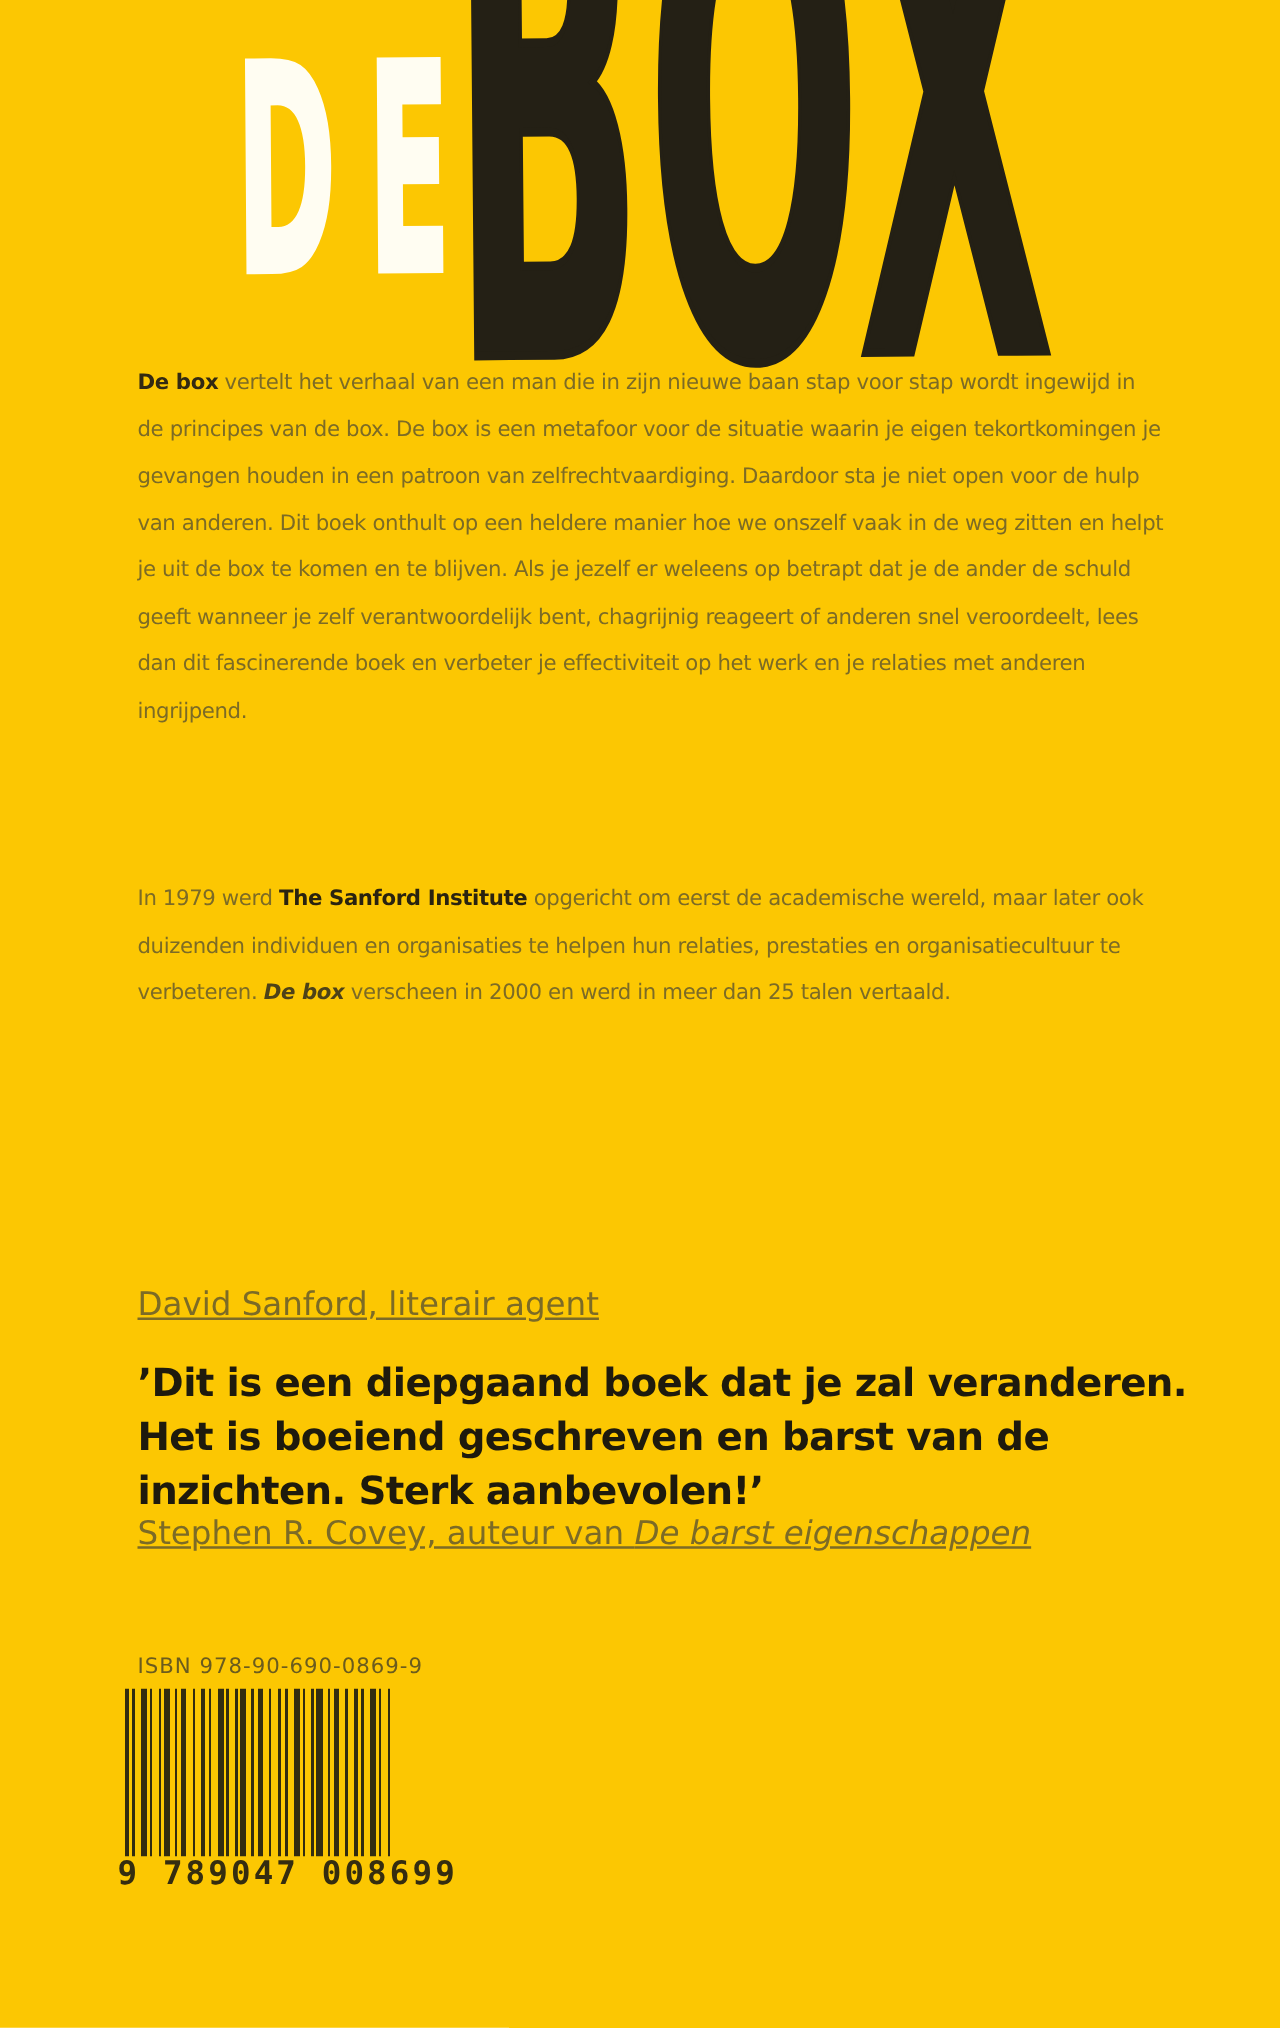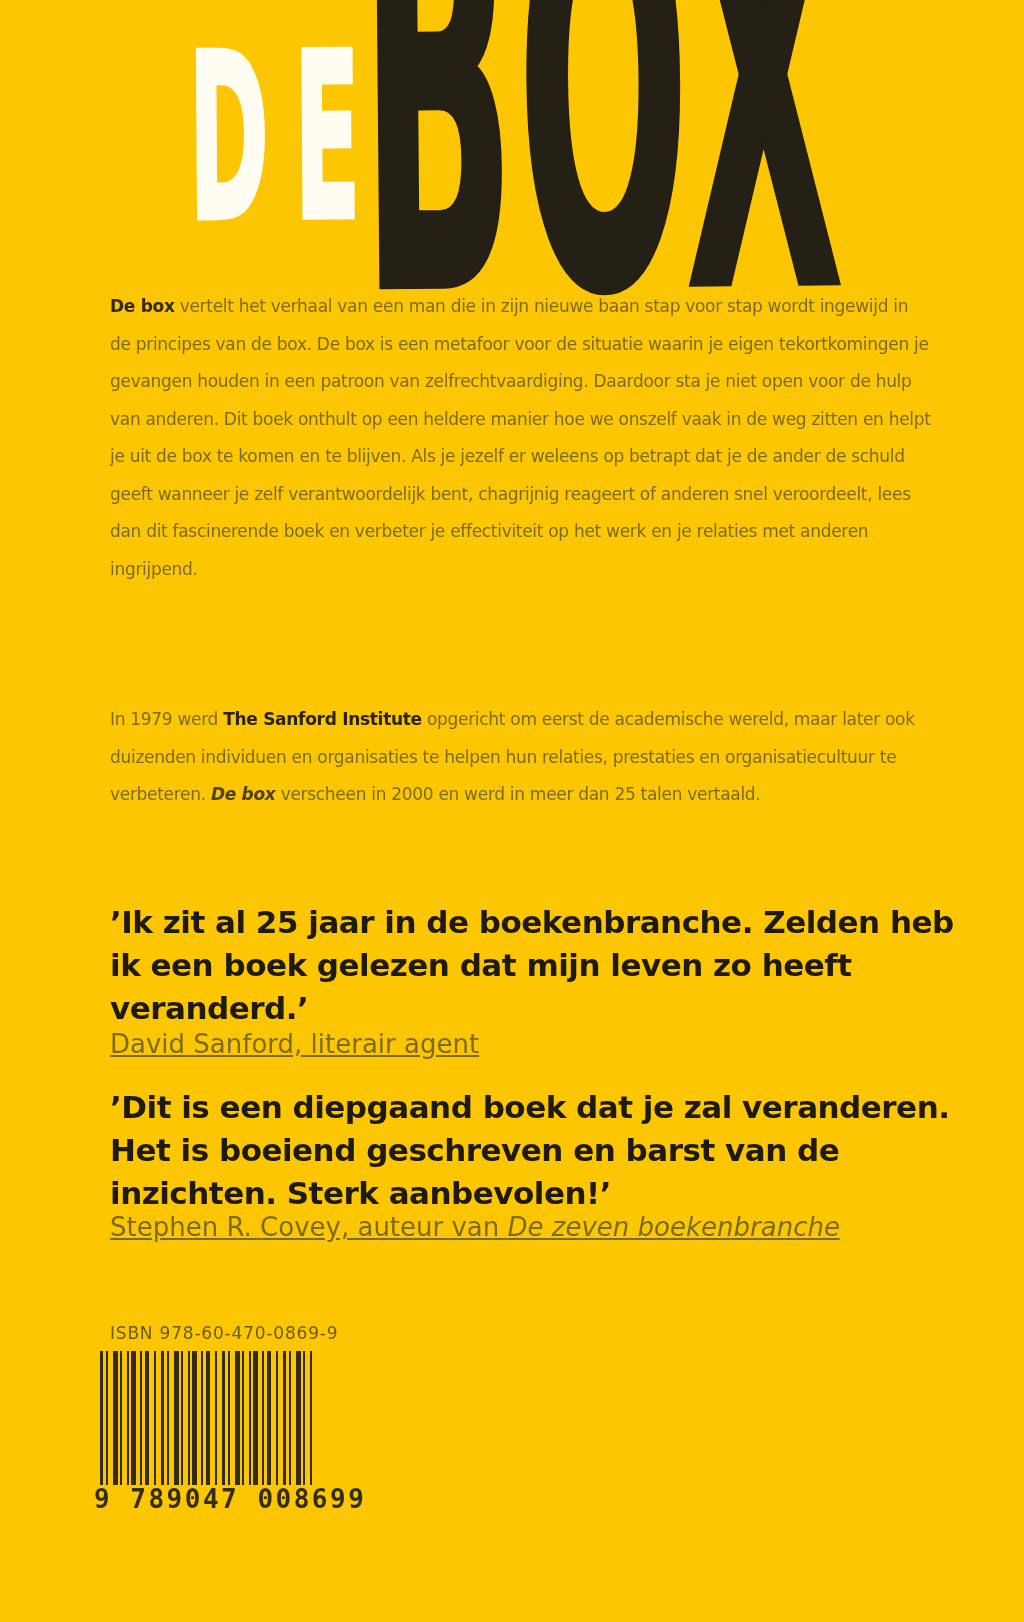--- a/index.html
+++ b/index.html
@@ -131,28 +131,25 @@
 
 <div class="cover">
 
   <div class="title-de">DE</div>
   <div class="title-box">BOX</div>
 
   <p class="blurb"><strong>De box</strong><span> vertelt het verhaal van een man die in zijn nieuwe baan stap voor stap wordt ingewijd in de principes van de box. De box is een metafoor voor de situatie waarin je eigen tekortkomingen je gevangen houden in een patroon van zelfrechtvaardiging. Daardoor sta je niet open voor de hulp van anderen. Dit boek onthult op een heldere manier hoe we onszelf vaak in de weg zitten en helpt je uit de box te komen en te blijven. Als je jezelf er weleens op betrapt dat je de ander de schuld geeft wanneer je zelf verantwoordelijk bent, chagrijnig reageert of anderen snel veroordeelt, lees dan dit fascinerende boek en verbeter je effectiviteit op het werk en je relaties met anderen ingrijpend.</span></p>
 
   <p class="about"><span>In 1979 werd </span><strong>The Sanford Institute</strong><span> opgericht om eerst de academische wereld, maar later ook duizenden individuen en organisaties te helpen hun relaties, prestaties en organisatiecultuur te verbeteren. </span><em class="booktitle">De box</em><span> verscheen in 2000 en werd in meer dan 25 talen vertaald.</span></p>
 
-  <blockquote class="quote quote-1">
-    <p class="quote-text">’Ik zit al 25 jaar in de boekenbranche. Zelden heb ik een boek gelezen dat mijn leven zo heeft veranderd.’</p>
-  </blockquote>
   <p class="quote-attr attr-1">David Sanford, literair agent</p>
 
   <blockquote class="quote quote-2">
     <p class="quote-text">’Dit is een diepgaand boek dat je zal veranderen. Het is boeiend geschreven en barst van de inzichten. Sterk aanbevolen!’</p>
   </blockquote>
-  <p class="quote-attr attr-2"><span>Stephen R. Covey, auteur van </span><em>De zeven boekenbranche</em></p>
+  <p class="quote-attr attr-2"><span>Stephen R. Covey, auteur van </span><em>De barst eigenschappen</em></p>
 
-  <div class="isbn-label">ISBN 978-60-470-0869-9</div>
+  <div class="isbn-label">ISBN 978-90-690-0869-9</div>
   <div class="barcode"></div>
   <div class="barcode-number">9 789047 008699</div>
 
 
 </div>
 
 </body></html>

